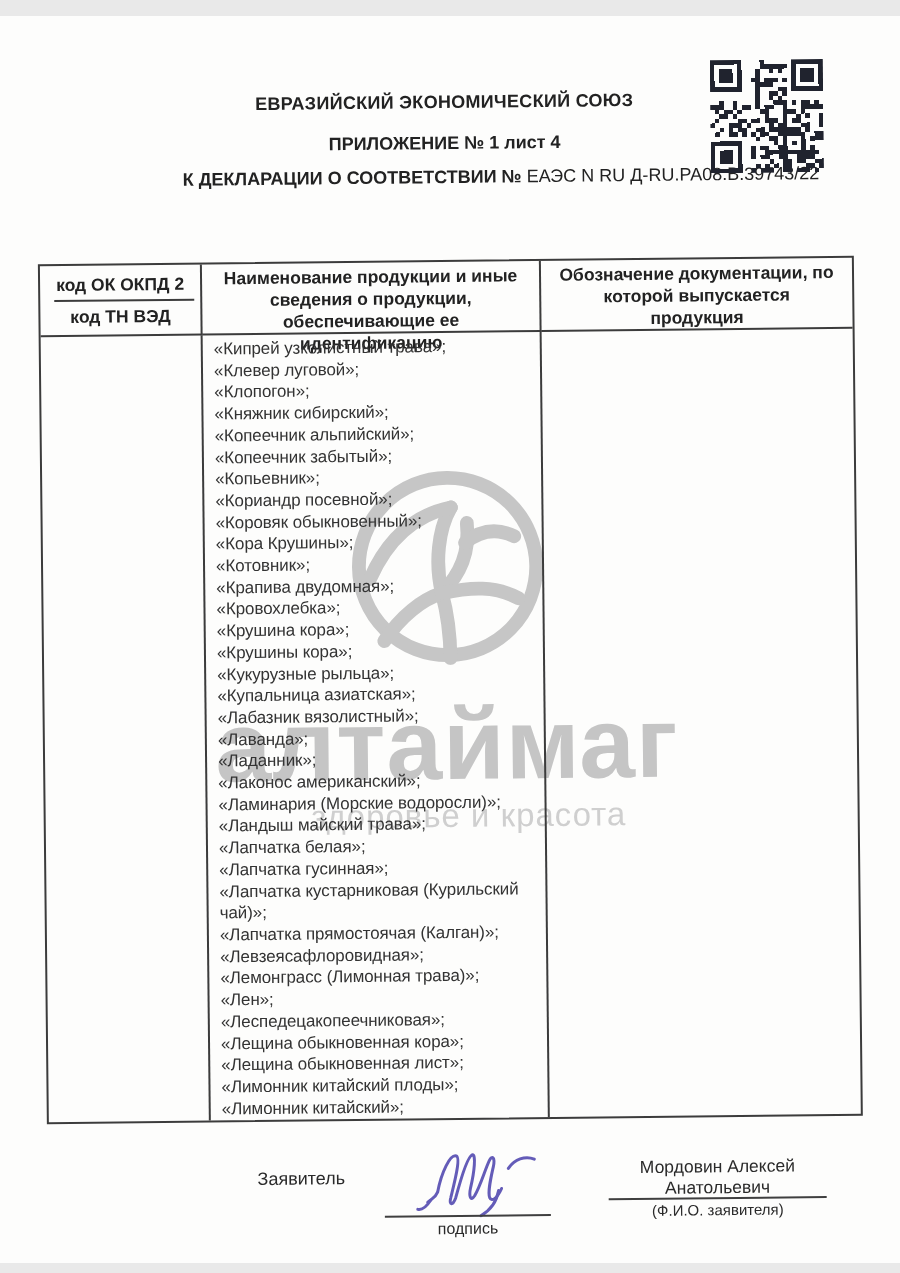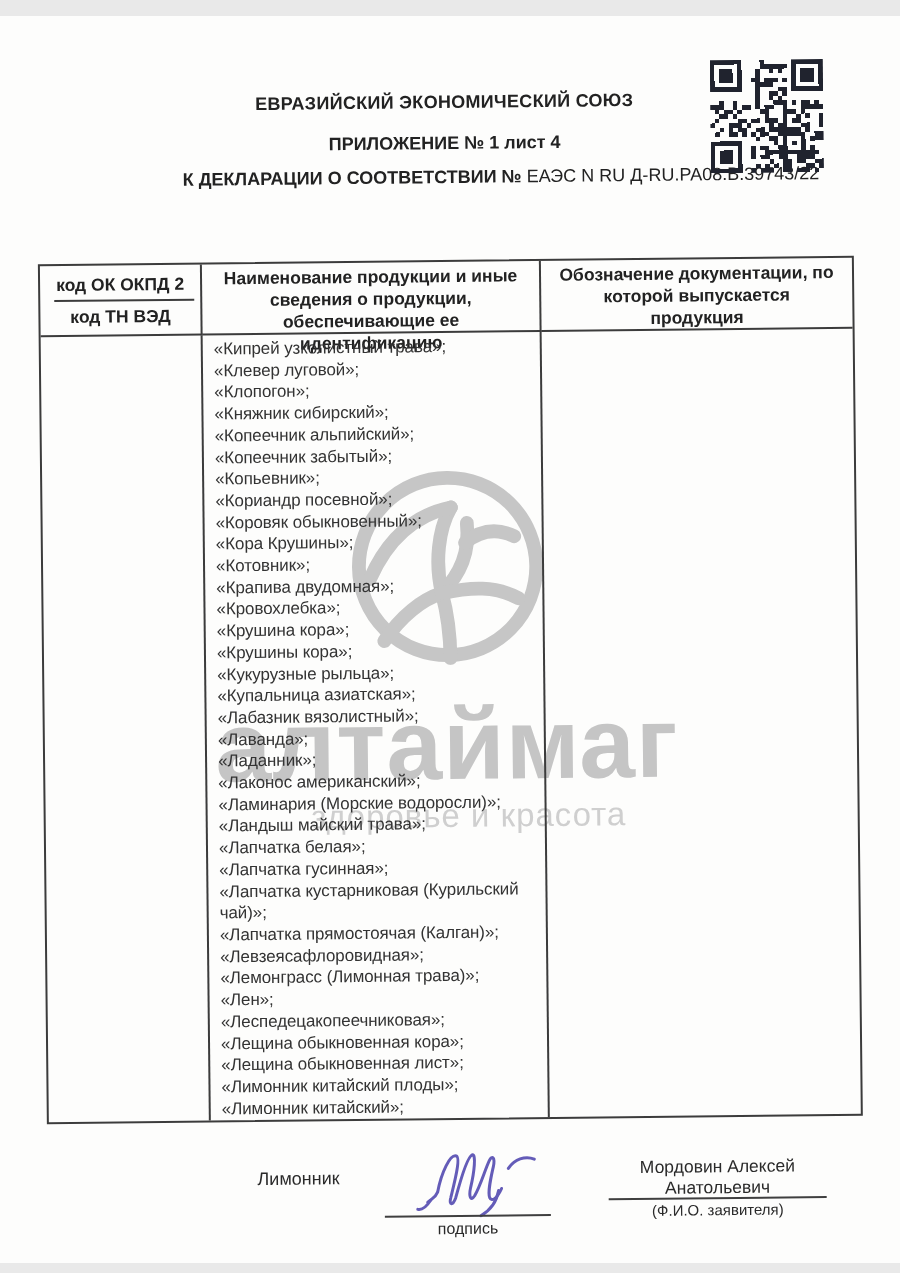--- a/index.html
+++ b/index.html
@@ -133,21 +133,21 @@
           <div class="product-line">«Лен»;</div>
           <div class="product-line">«Леспедецакопеечниковая»;</div>
           <div class="product-line">«Лещина обыкновенная кора»;</div>
           <div class="product-line">«Лещина обыкновенная лист»;</div>
           <div class="product-line">«Лимонник китайский плоды»;</div>
           <div class="product-line">«Лимонник китайский»;</div>
         </div>
       <div class="cell"></div>
     </div>
 
-    <div class="applicant">Лимонник</div>
+    <div class="applicant">Заявитель</div>
 
     <div class="sig-svg">
       <svg viewBox="0 0 190 82" fill="none" stroke="#584fb3" stroke-width="3" stroke-linecap="round" stroke-linejoin="round" opacity="0.92">
         <path d="M50 60 C54 56 57 57 60 50 C64 30 73 12 79 14 C84 16 76 44 73 56 C71 63 75 64 78 56 C83 38 90 15 95 13 C99 12 97 30 93 46 C91 55 93 60 97 54 C103 44 108 27 112 19 C115 13 118 16 116 25 C113 38 110 50 112 56 C114 61 120 56 124 47"></path>
         <path d="M121 49 C119 60 112 69 103 74"></path>
         <path d="M53 58 C49 64 44 68 40 67"></path>
         <path d="M131 27 C137 18 148 14 157 18"></path>
       </svg>
     </div>
     <div class="sig-line"></div>

